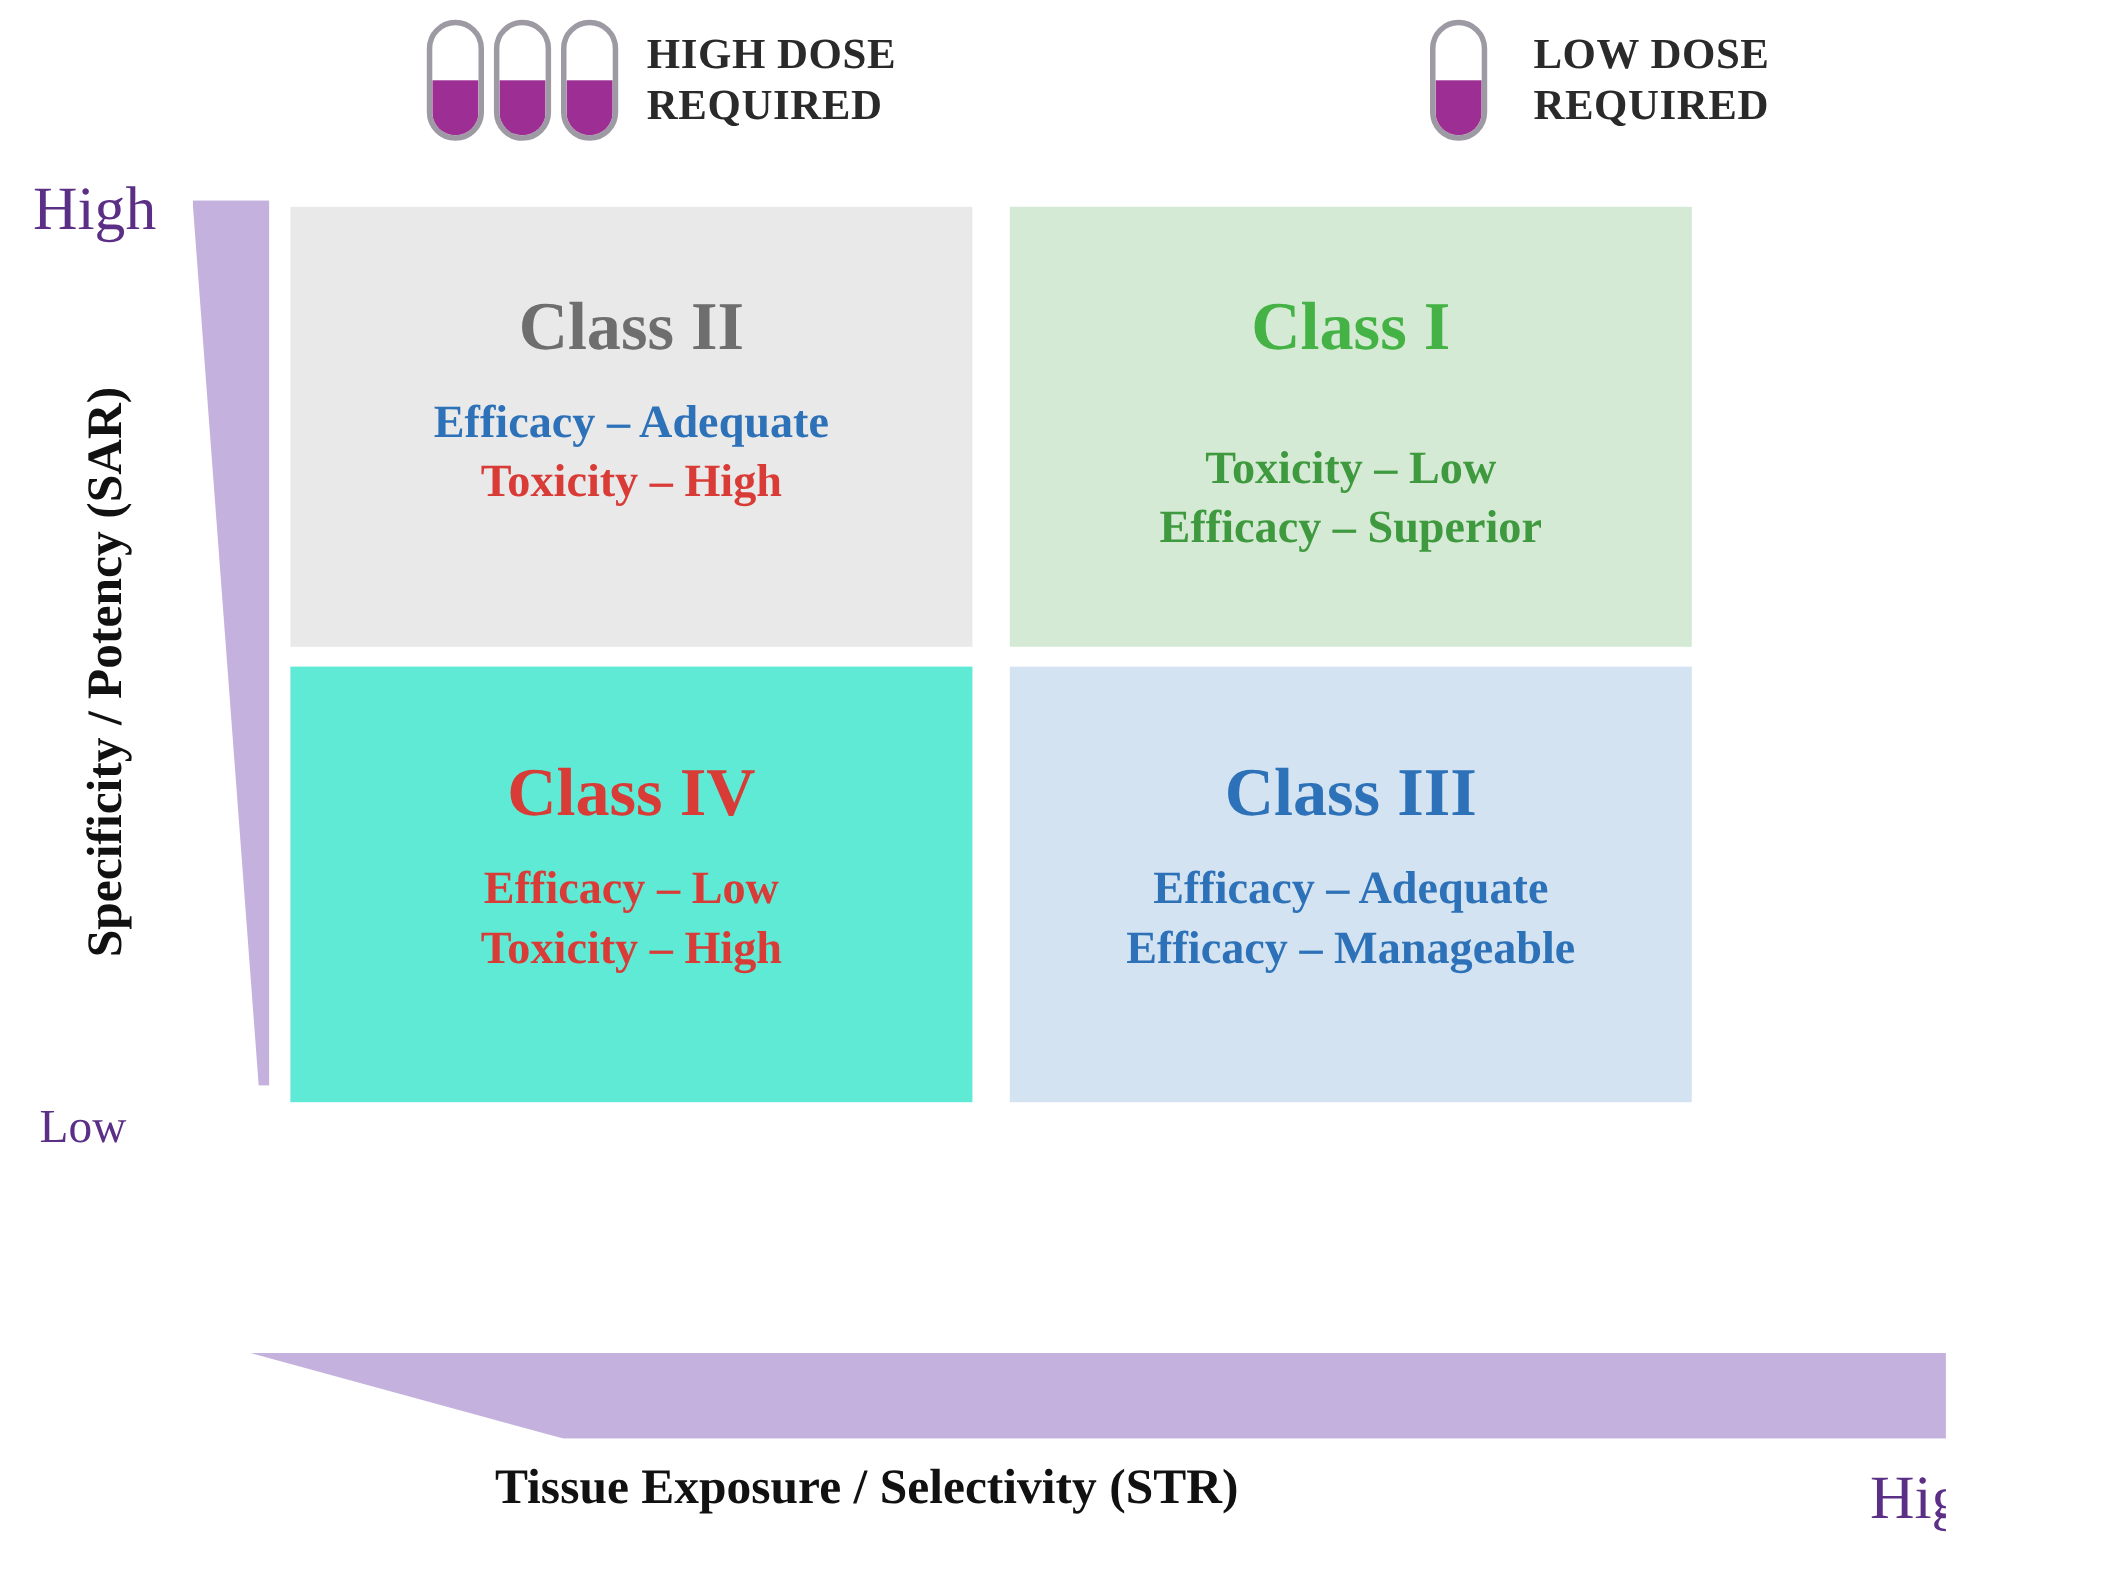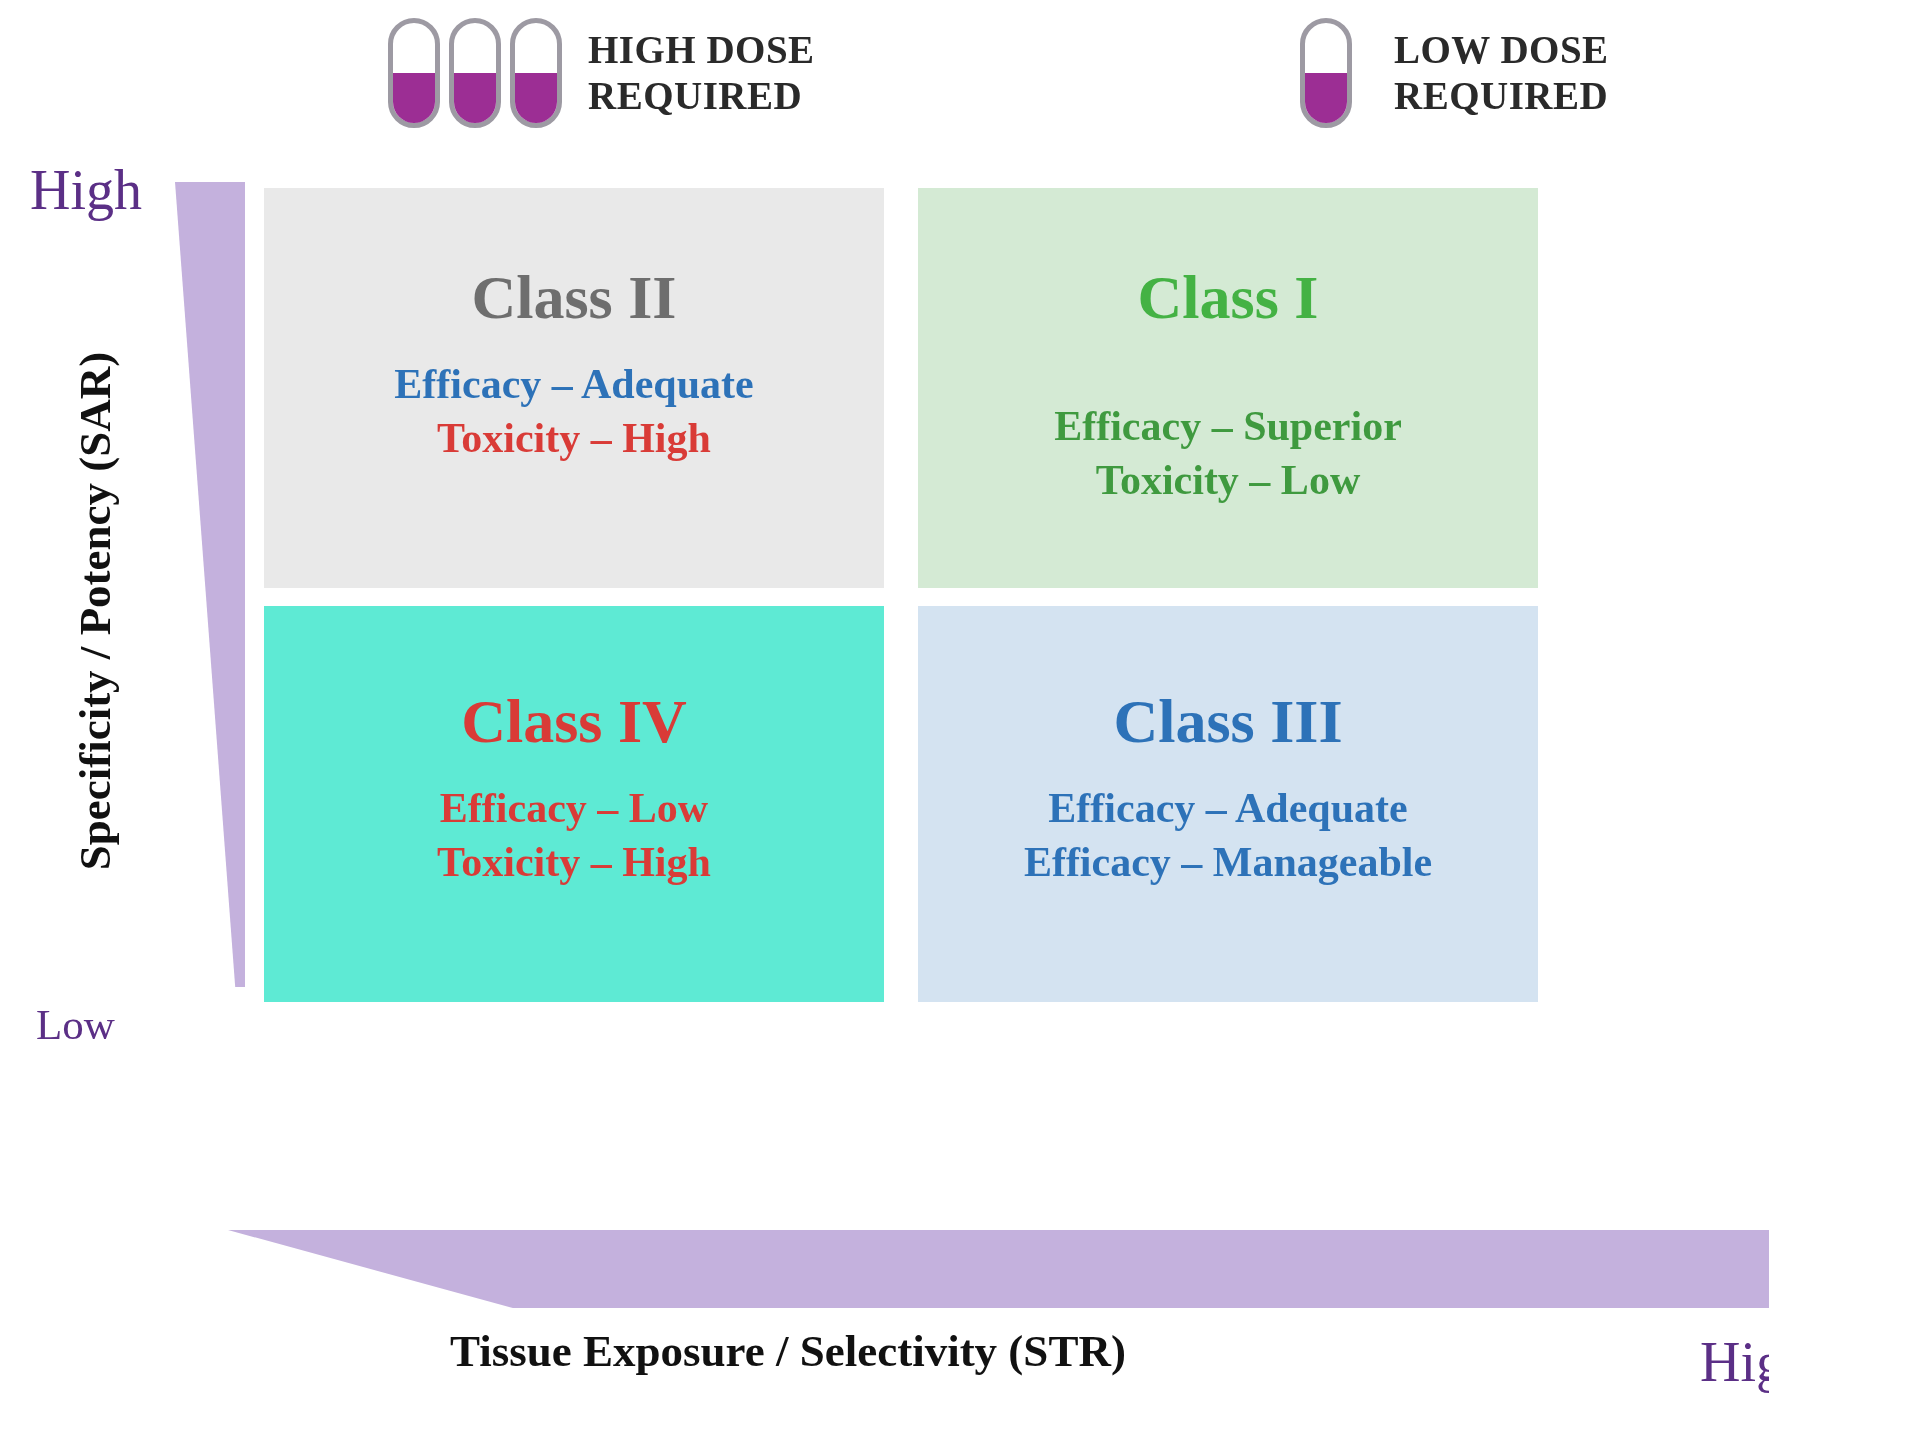--- a/index.html
+++ b/index.html
@@ -193,22 +193,22 @@
     <div class="quad-title">Class II</div>
     <div class="quad-lines">
       <span class="quad-line c-blue">Efficacy – Adequate</span>
       <span class="quad-line c-red">Toxicity – High</span>
     </div>
   </div>
 
   <div class="quadrant" id="quad-class-1">
     <div class="quad-title">Class I</div>
     <div class="quad-lines">
+      <span class="quad-line c-green">Toxicity – Low</span>
       <span class="quad-line c-green">Efficacy – Superior</span>
-      <span class="quad-line c-green">Toxicity – Low</span>
     </div>
   </div>
 
   <div class="quadrant" id="quad-class-4">
     <div class="quad-title">Class IV</div>
     <div class="quad-lines">
       <span class="quad-line c-red">Efficacy – Low</span>
       <span class="quad-line c-red">Toxicity – High</span>
     </div>
   </div>

